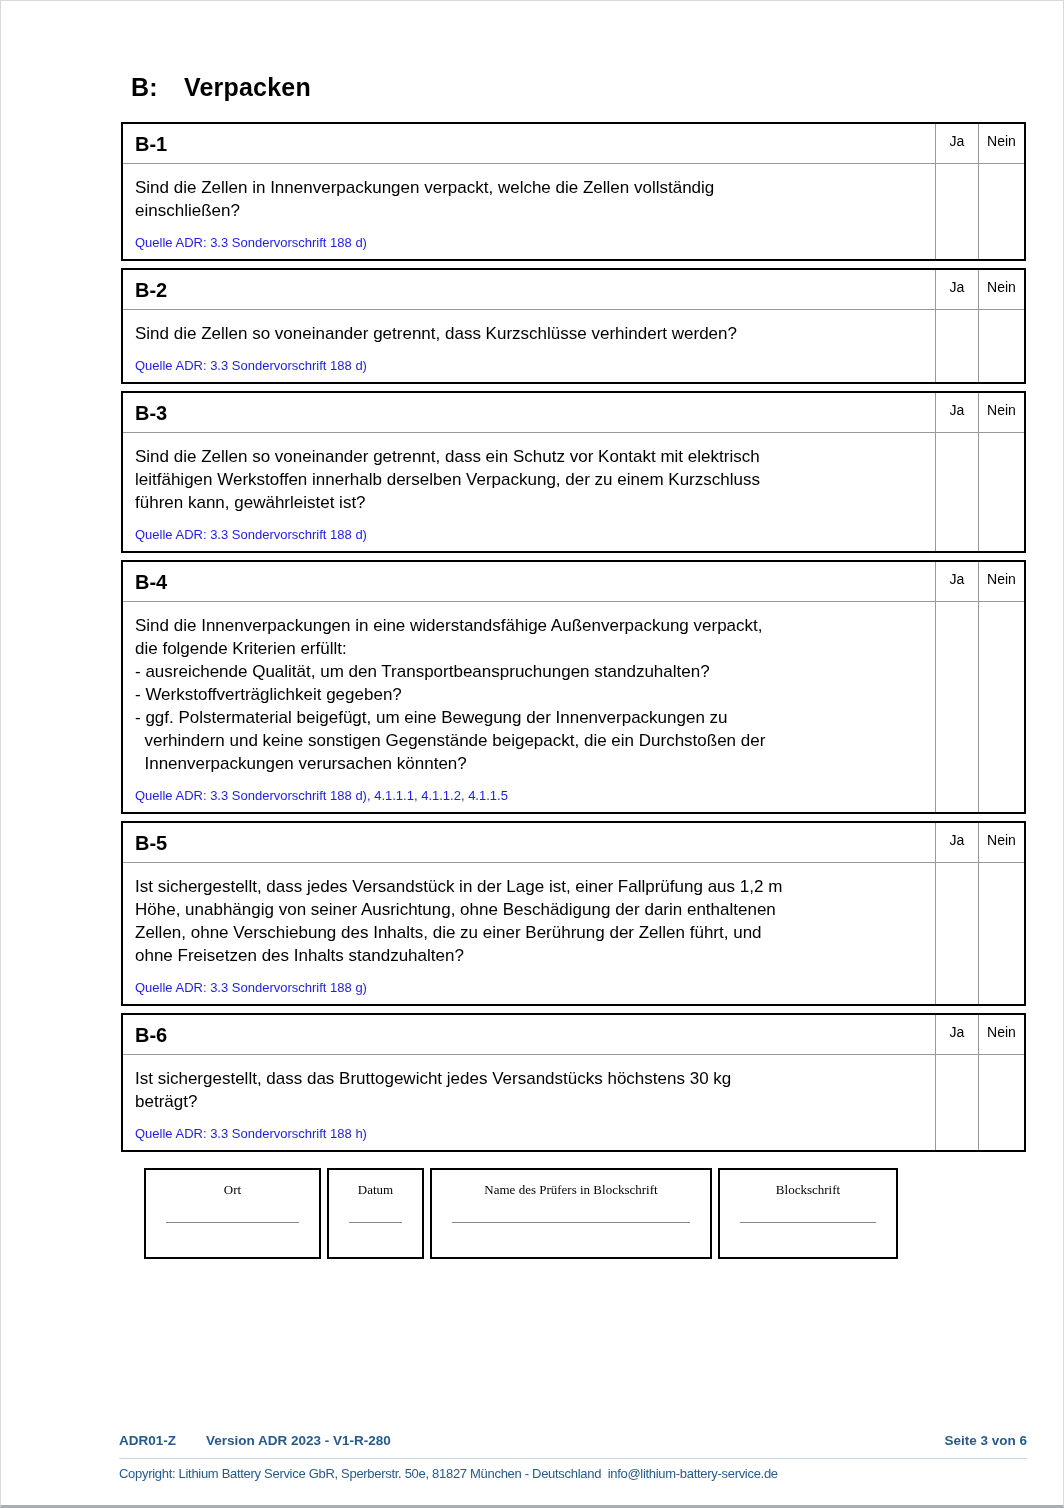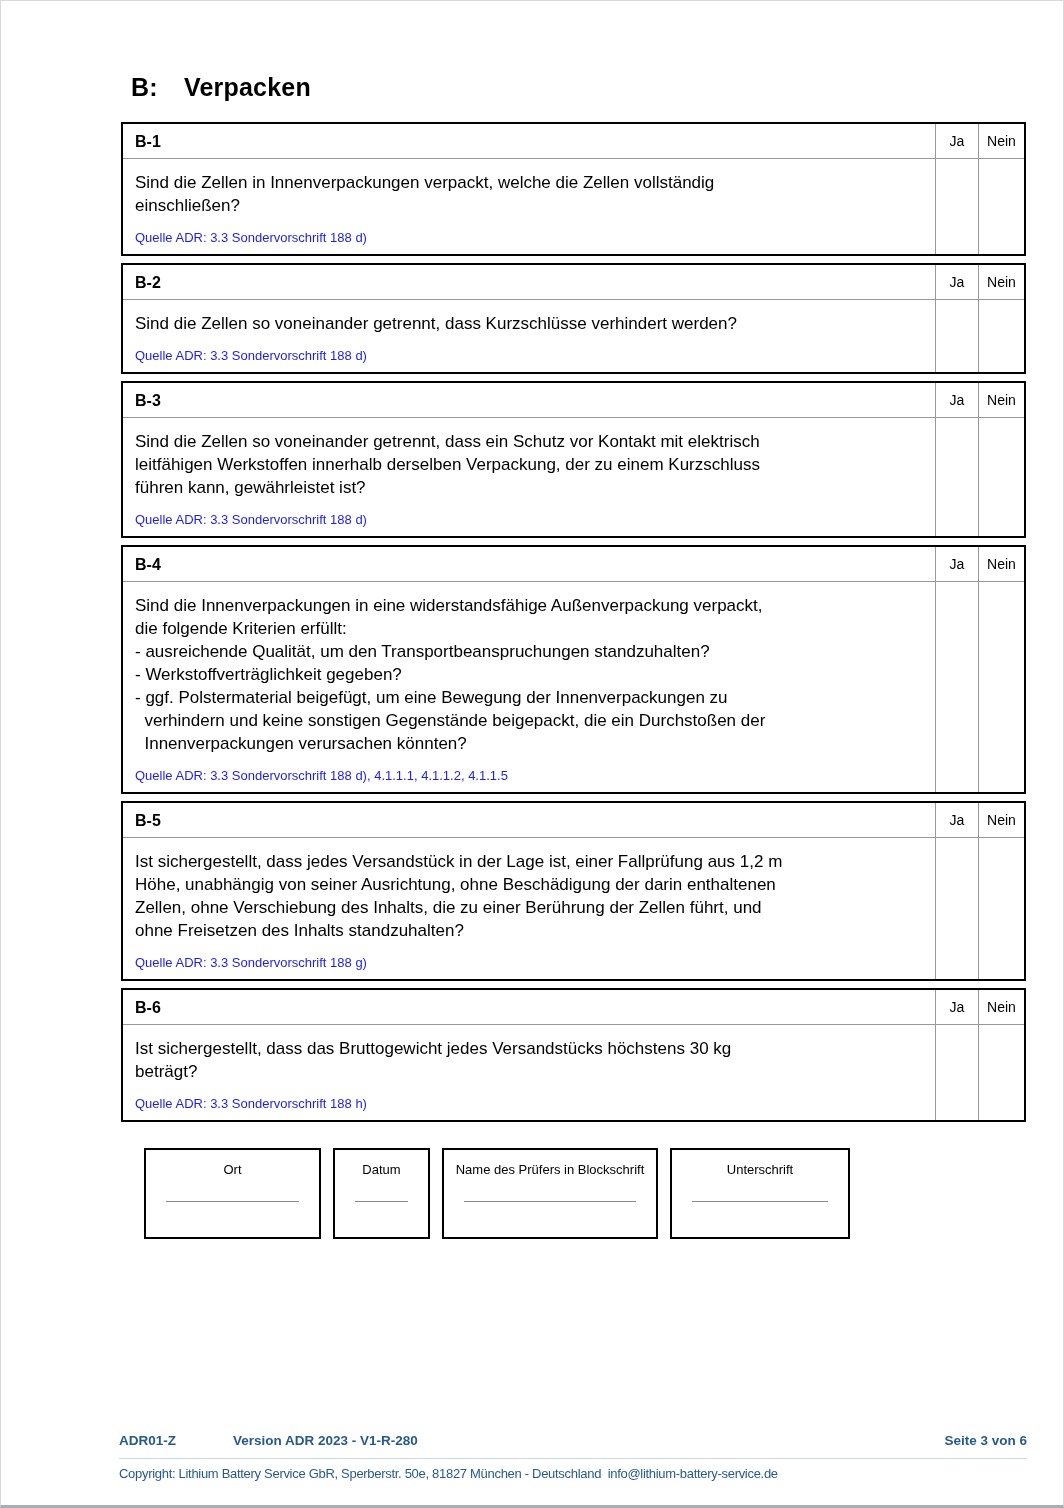--- a/index.html
+++ b/index.html
@@ -19,39 +19,39 @@
   h1.page-title { font-size: 25px; font-weight: bold; margin: 0 0 20px 10px; letter-spacing: 0.2px; }
   h1.page-title .title-prefix { display: inline-block; width: 53px; }
 
   .qtable {
     border: 2px solid #000;
     display: grid;
     grid-template-columns: 1fr 43px 46px;
     margin-bottom: 7px;
     background: #fff;
   }
-  .qt-head { font-weight: bold; font-size: 16px; padding: 9px 12px 7px; border-bottom: 1px solid #999; }
+  .qt-head { font-weight: bold; font-size: 20px; padding: 9px 12px 7px; border-bottom: 1px solid #999; }
   .qt-head-col { font-size: 14px; text-align: center; padding: 9px 0 7px; border-left: 1px solid #999; border-bottom: 1px solid #999; }
   .qt-body { padding: 12px 14px 9px 12px; }
   .qt-answer { border-left: 1px solid #999; }
   .question-text { font-size: 17px; line-height: 23px; white-space: pre-wrap; }
   .quelle { font-size: 13px; margin-top: 13px; color: var(--link-blue); }
 
-  .signature-row { display: flex; gap: 12px; margin: 26px 0 0 23px; }
+  .signature-row { display: flex; gap: 6px; margin: 16px 0 0 23px; font-family: Liberation Serif, serif; }
   .sig-box { border: 2px solid #000; height: 91px; background: #fff; }
   .sig-box.w1 { width: 177px; }
   .sig-box.w2 { width: 97px; }
-  .sig-box.w3 { width: 216px; }
+  .sig-box.w3 { width: 282px; }
   .sig-box.w4 { width: 180px; }
   .sig-label { text-align: center; font-size: 13px; padding-top: 12px; }
   .sig-line { margin: 24px 20px 0; border-bottom: 1px solid #888; height: 0; }
 
   .page-footer { position: absolute; left: 118px; right: 36px; top: 1432px; }
   .footer-row { display: flex; justify-content: space-between; align-items: baseline; font-weight: bold; font-size: 13.5px; }
-  .footer-left { display: flex; gap: 57px; }
+  .footer-left { display: flex; gap: 30px; }
   .footer-divider { border: 0; border-top: 1px solid #ccd7e2; margin-top: 10px; }
   .footer-copyright { text-align: left; font-size: 13px; margin-top: 7px; white-space: pre-wrap; letter-spacing: -0.3px; }
 </style>
 </head>
 <body>
 
 <div class="content">
 
   <h1 class="page-title"><span class="title-prefix">B:</span><span>Verpacken</span></h1>
 
@@ -147,21 +147,21 @@
     </div>
     <div class="sig-box w2">
       <div class="sig-label">Datum</div>
       <div class="sig-line"></div>
     </div>
     <div class="sig-box w3">
       <div class="sig-label">Name des Prüfers in Blockschrift</div>
       <div class="sig-line"></div>
     </div>
     <div class="sig-box w4">
-      <div class="sig-label">Unterschrift</div>
+      <div class="sig-label">Blockschrift</div>
       <div class="sig-line"></div>
     </div>
   </div>
 
 </div>
 
 <div class="page-footer" style="color: rgb(39, 90, 139);">
   <div class="footer-row">
     <div class="footer-left">
       <span>ADR01-Z</span>

